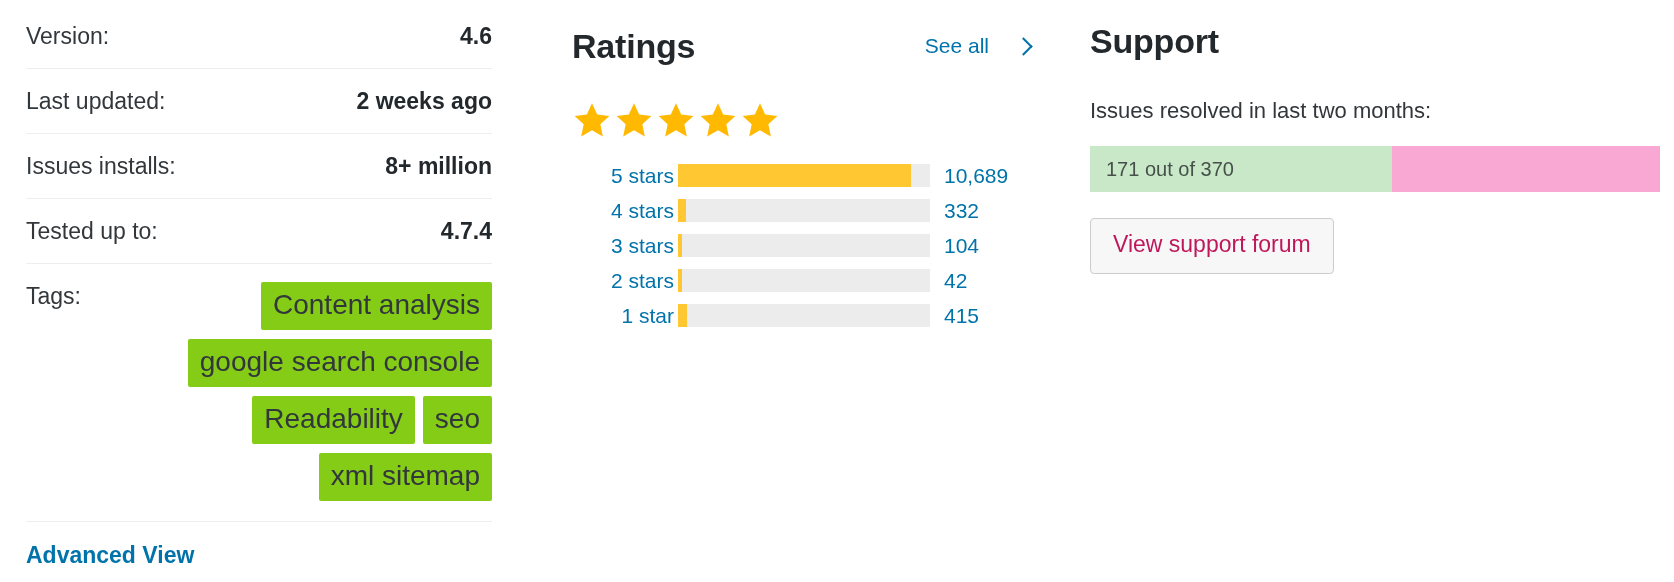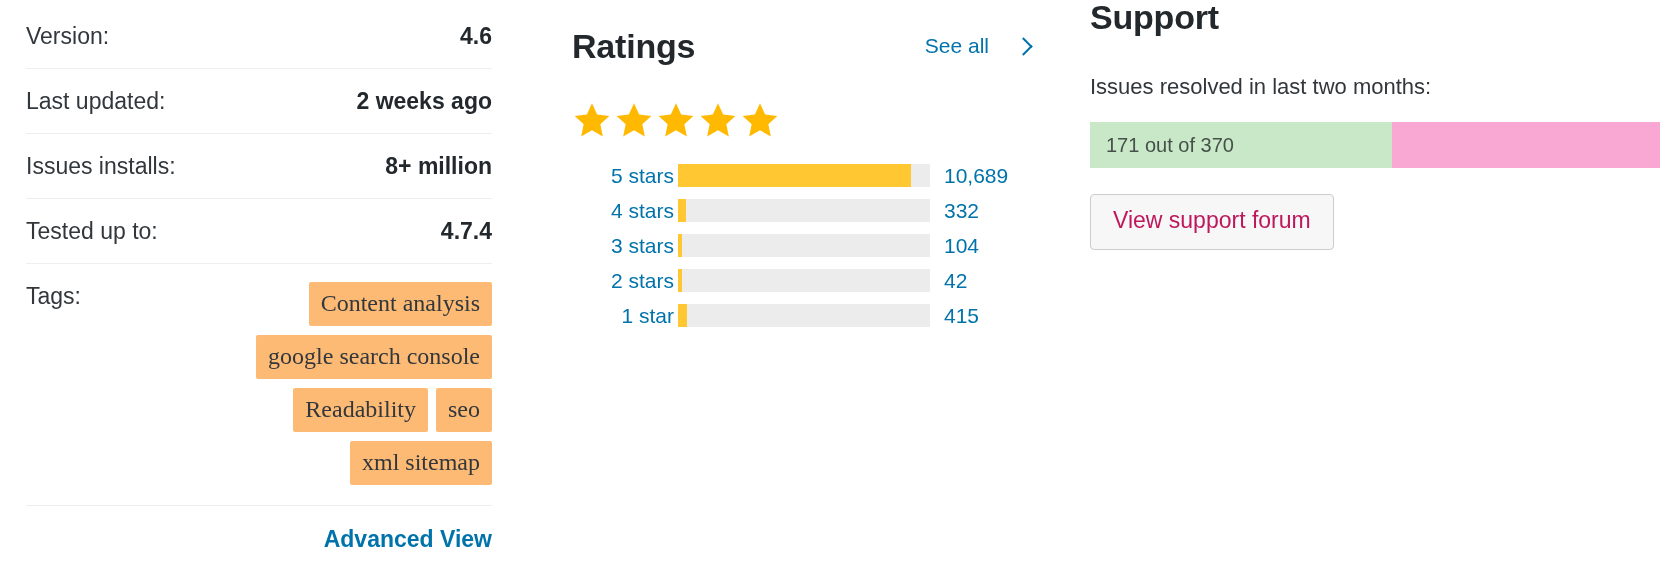--- a/index.html
+++ b/index.html
@@ -64,33 +64,31 @@
   .tags-wrap {
     display: flex;
     flex-wrap: wrap;
     justify-content: flex-end;
     align-content: flex-start;
     gap: 9px 8px;
     max-width: 330px;
   }
   .tag {
     display: inline-block;
-    background: #fdba74;
+    background: #84cc16;
     color: #32373c;
-    font-size: 24px;
+    font-size: 28px;
     line-height: 1;
     padding: 9px 12px 11px 12px;
     border-radius: 2px;
     white-space: nowrap;
-    font-family: Liberation Serif, serif;
   }
 
   .advanced-row {
     display: flex;
-    justify-content: flex-end;
     padding-top: 20px;
   }
   .advanced-link {
     font-size: 23px;
     font-weight: 700;
     color: #0073aa;
     text-decoration: none;
     cursor: pointer;
   }
 
@@ -197,20 +195,21 @@
     left: 1090px;
     top: 0px;
     width: 572px;
   }
   .support-title {
     font-size: 34px;
     font-weight: 700;
     color: #23282d;
     line-height: 1;
     letter-spacing: -0.2px;
+    padding-top: 24px;
   }
   .support-sub {
     font-size: 22px;
     color: #32373c;
     margin-top: 40px;
     line-height: 1.2;
   }
   .support-meter {
     position: relative;
     margin-top: 22px;

